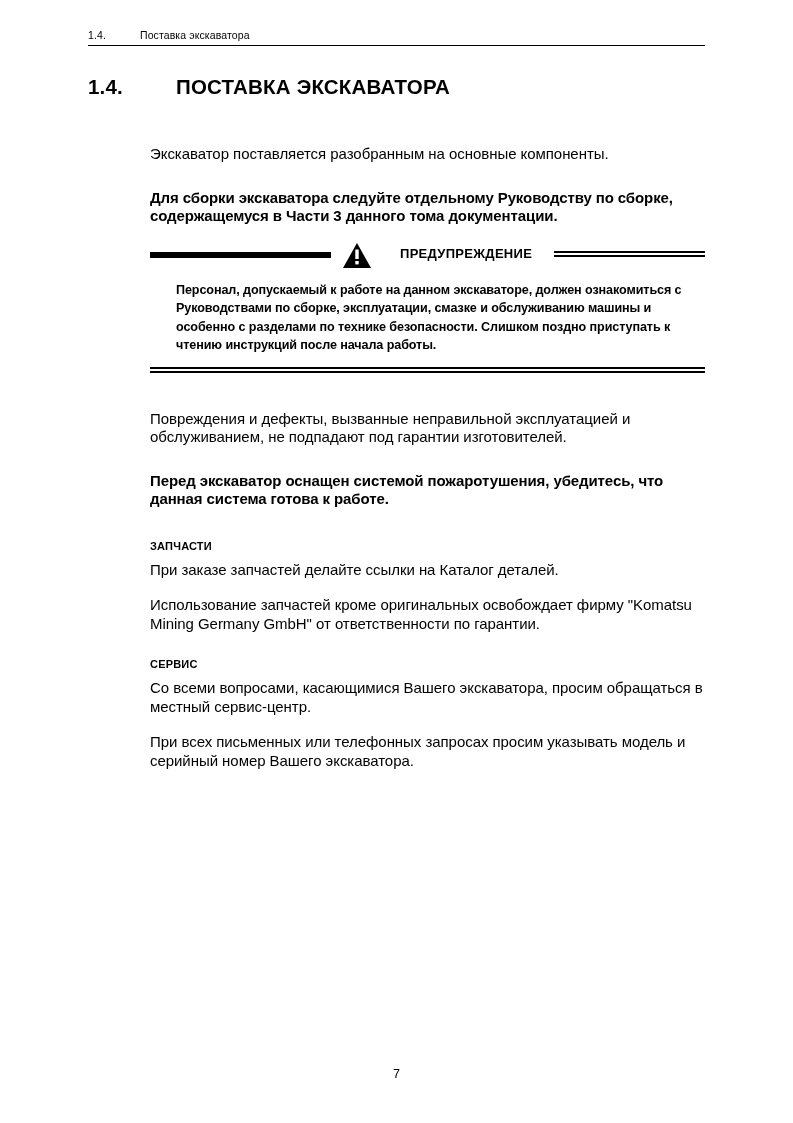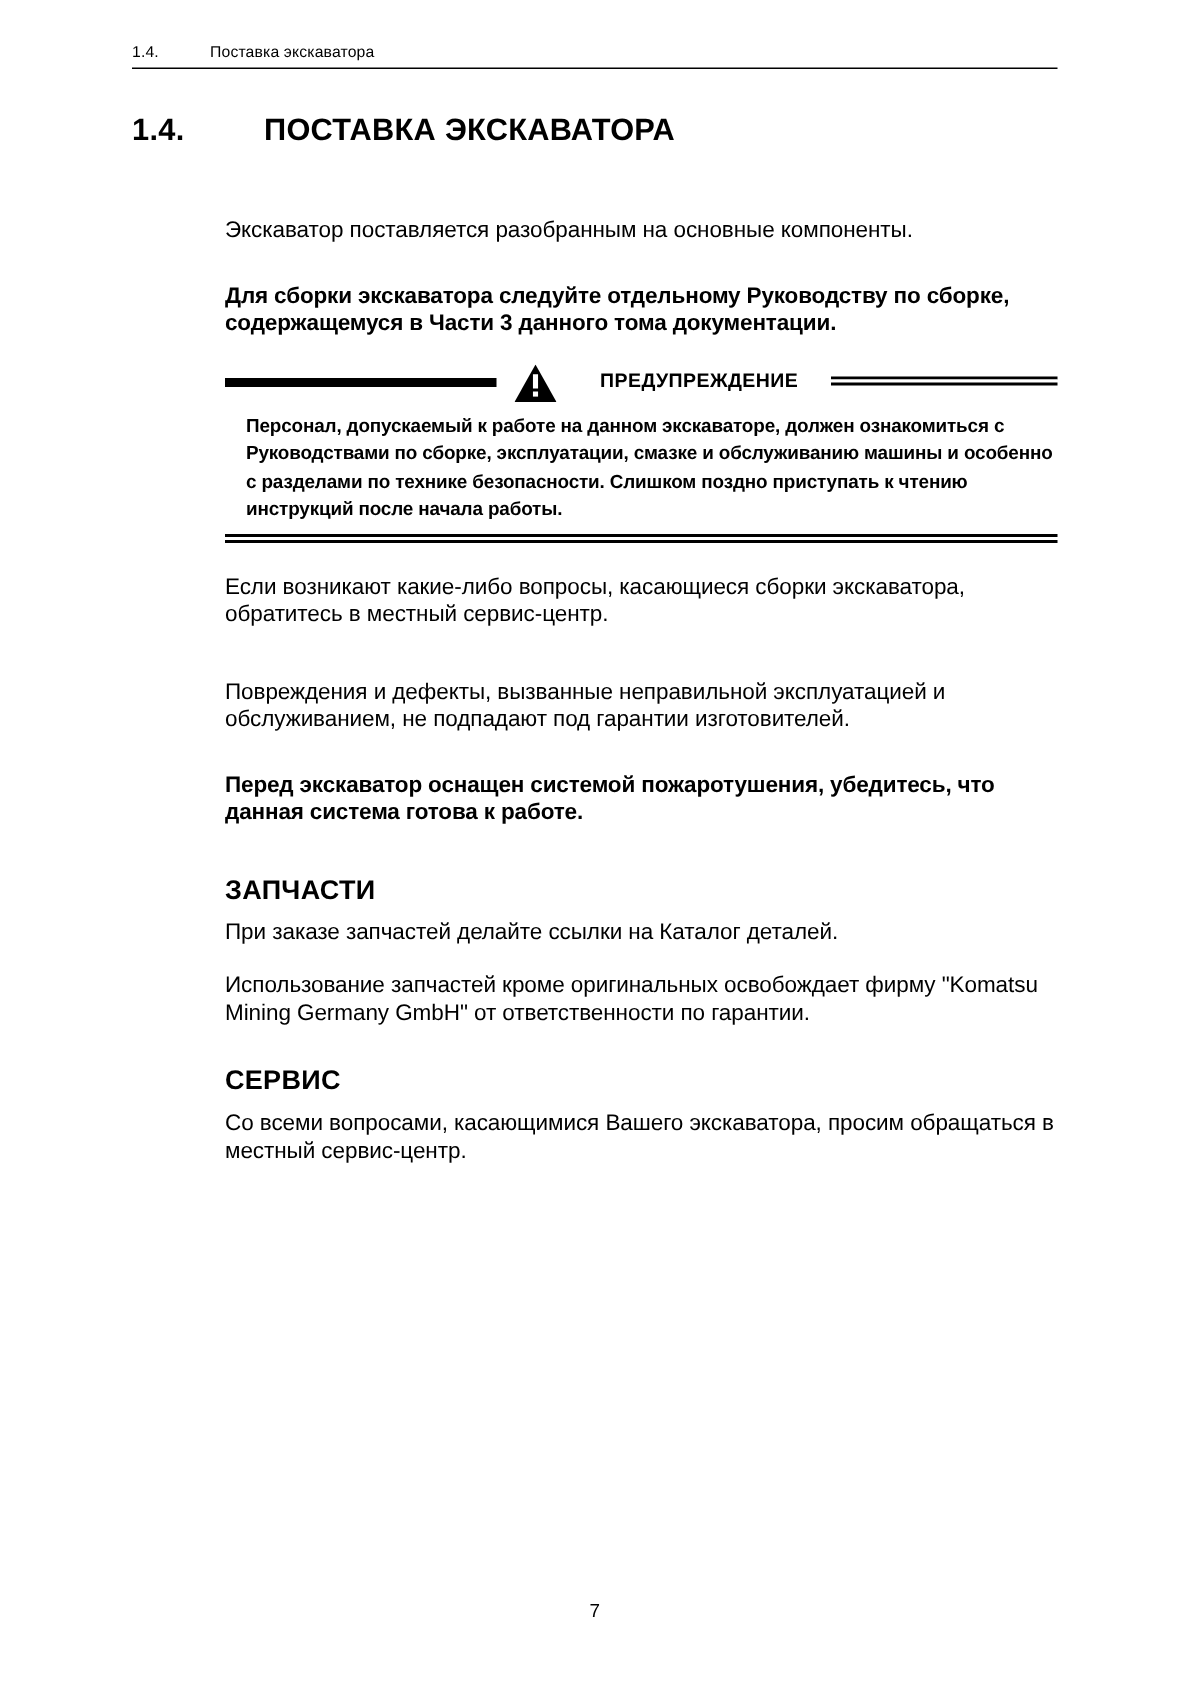--- a/index.html
+++ b/index.html
@@ -75,21 +75,21 @@
     line-height: 18.5px;
     letter-spacing: -0.05px;
   }
   p.para.bold {
     font-weight: bold;
     letter-spacing: -0.1px;
   }
 
   h2.section {
     margin: 0 0 9px 0;
-    font-size: 18px;
+    font-size: 11px;
     font-weight: bold;
     letter-spacing: 0.2px;
   }
 
   .note-label {
     margin: 0 0 2px 0;
     font-size: 12.6px;
     line-height: 18px;
     font-weight: normal;
   }
@@ -150,21 +150,21 @@
   }
 
   .warning-body {
     margin: 6px 0 0 14px;
     width: 540px;
     font-size: 12.6px;
     font-weight: bold;
     line-height: 18.5px;
     letter-spacing: -0.1px;
   }
-  .warning-body p { margin: 0; }
+  .warning-body p { margin: 12px; }
 
   .warn-rule-bottom {
     margin-top: 7px;
     width: 555px;
   }
   .warn-rule-bottom .ln {
     width: 100%;
     height: 2px;
     background: #000;
   }
@@ -242,21 +242,20 @@
 
       <div class="warn-rule-bottom">
         <div class="ln"></div>
         <div class="gap"></div>
         <div class="ln"></div>
       </div>
     </div>
 
     <div class="spacer-lg"></div>
 
-    <p class="para">Если возникают какие-либо вопросы, касающиеся сборки экскаватора, обратитесь в местный сервис-центр.</p>
 
     <div class="spacer-sm"></div>
 
 
     <div class="spacer-sm"></div>
 
     <p class="para">Повреждения и дефекты, вызванные неправильной эксплуатацией и обслуживанием, не подпадают под гарантии изготовителей.</p>
 
     <div class="spacer-sm"></div>
 
@@ -265,19 +264,20 @@
     <div class="spacer-md"></div>
 
     <h2 class="section">ЗАПЧАСТИ</h2>
     <p class="para">При заказе запчастей делайте ссылки на Каталог деталей.</p>
     <p class="para">Использование запчастей кроме оригинальных освобождает фирму "Komatsu Mining Germany GmbH" от ответственности по гарантии.</p>
 
     <div class="spacer-sm"></div>
 
     <h2 class="section">СЕРВИС</h2>
     <p class="para">Со всеми вопросами, касающимися Вашего экскаватора, просим обращаться в местный сервис-центр.</p>
+    <p class="para">При всех письменных или телефонных запросах просим указывать модель и серийный номер Вашего экскаватора.</p>
 
   </div>
 
 
   <div class="page-number">7</div>
 
 </div>
 
 </body></html>

